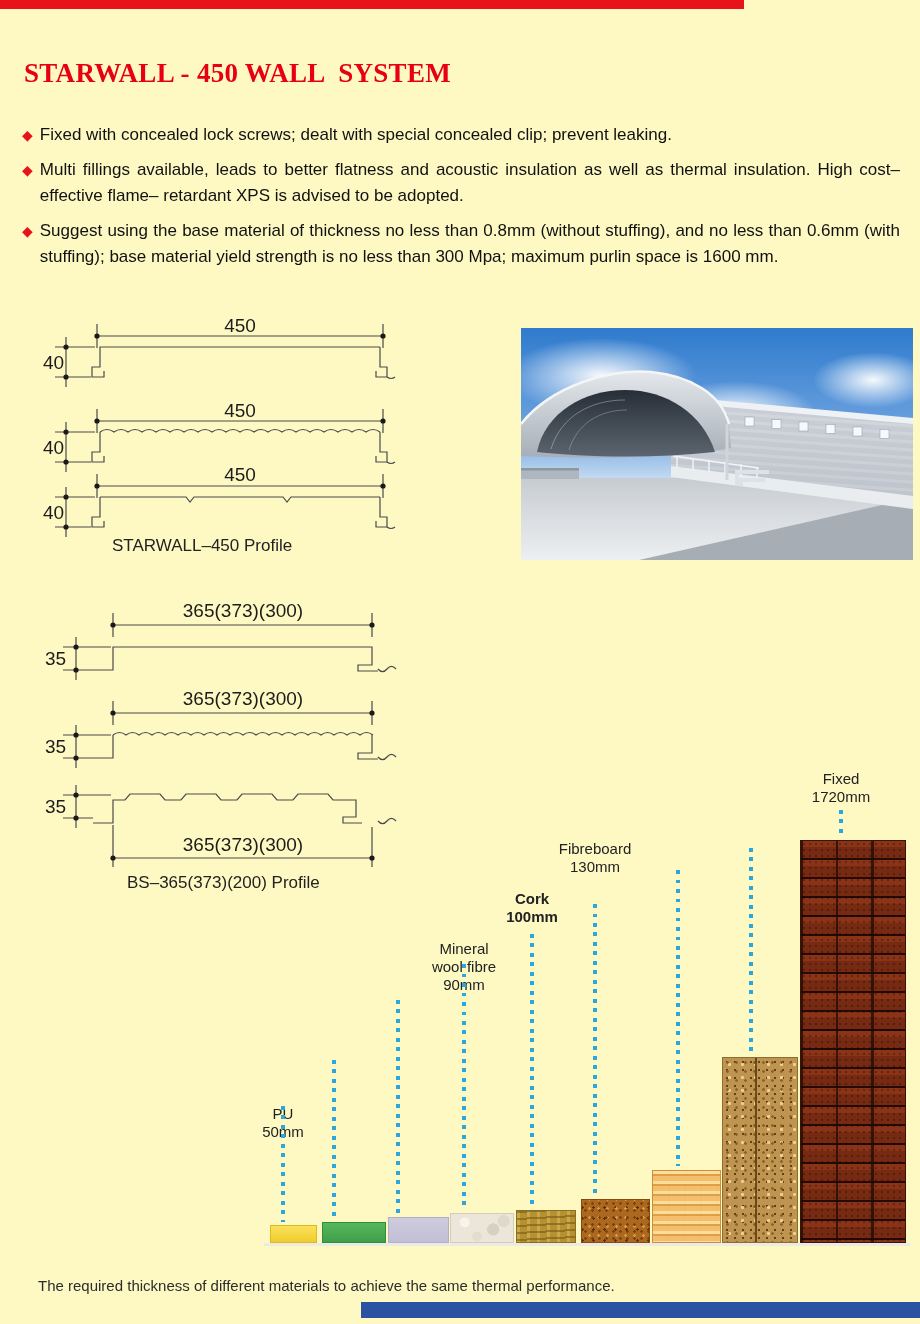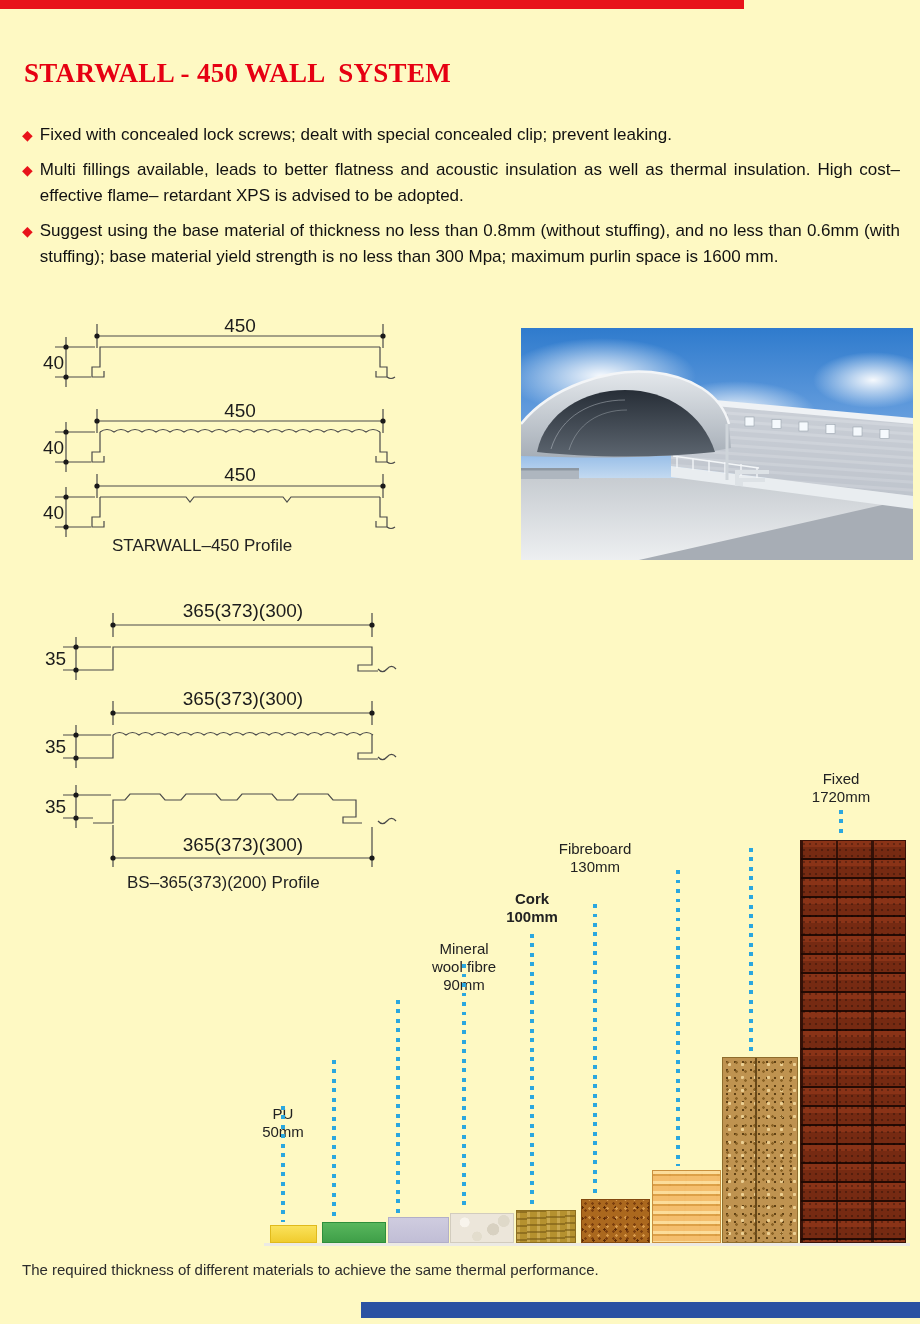--- a/index.html
+++ b/index.html
@@ -283,16 +283,16 @@
       <div class="mat-bar conc" title="Concrete Blocks 760mm" style="left: 722px; top: 1057px; width: 76px; height: 186px;"></div>
       <div class="mat-label" style="left: 766px; top: 770px;">
         <div>Fixed</div>
         <div>1720mm</div>
       </div>
       <div class="mat-dots" style="left: 839px; top: 810px; height: 27px;"></div>
       <div class="mat-bar brick" title="Bricks 1720mm" style="left: 800px; top: 840px; width: 106px; height: 403px;"></div>
     </div>
   <div class="abs" id="chart-baseline"></div>
 
-  <p class="abs" id="chart-caption" style="margin:0">The required thickness of different materials to achieve the same thermal performance.</p>
+  <p class="abs" id="chart-caption" style="margin:16px">The required thickness of different materials to achieve the same thermal performance.</p>
 
   <div class="abs" id="bottom-bar"></div>
 </div>
 
 </body></html>

